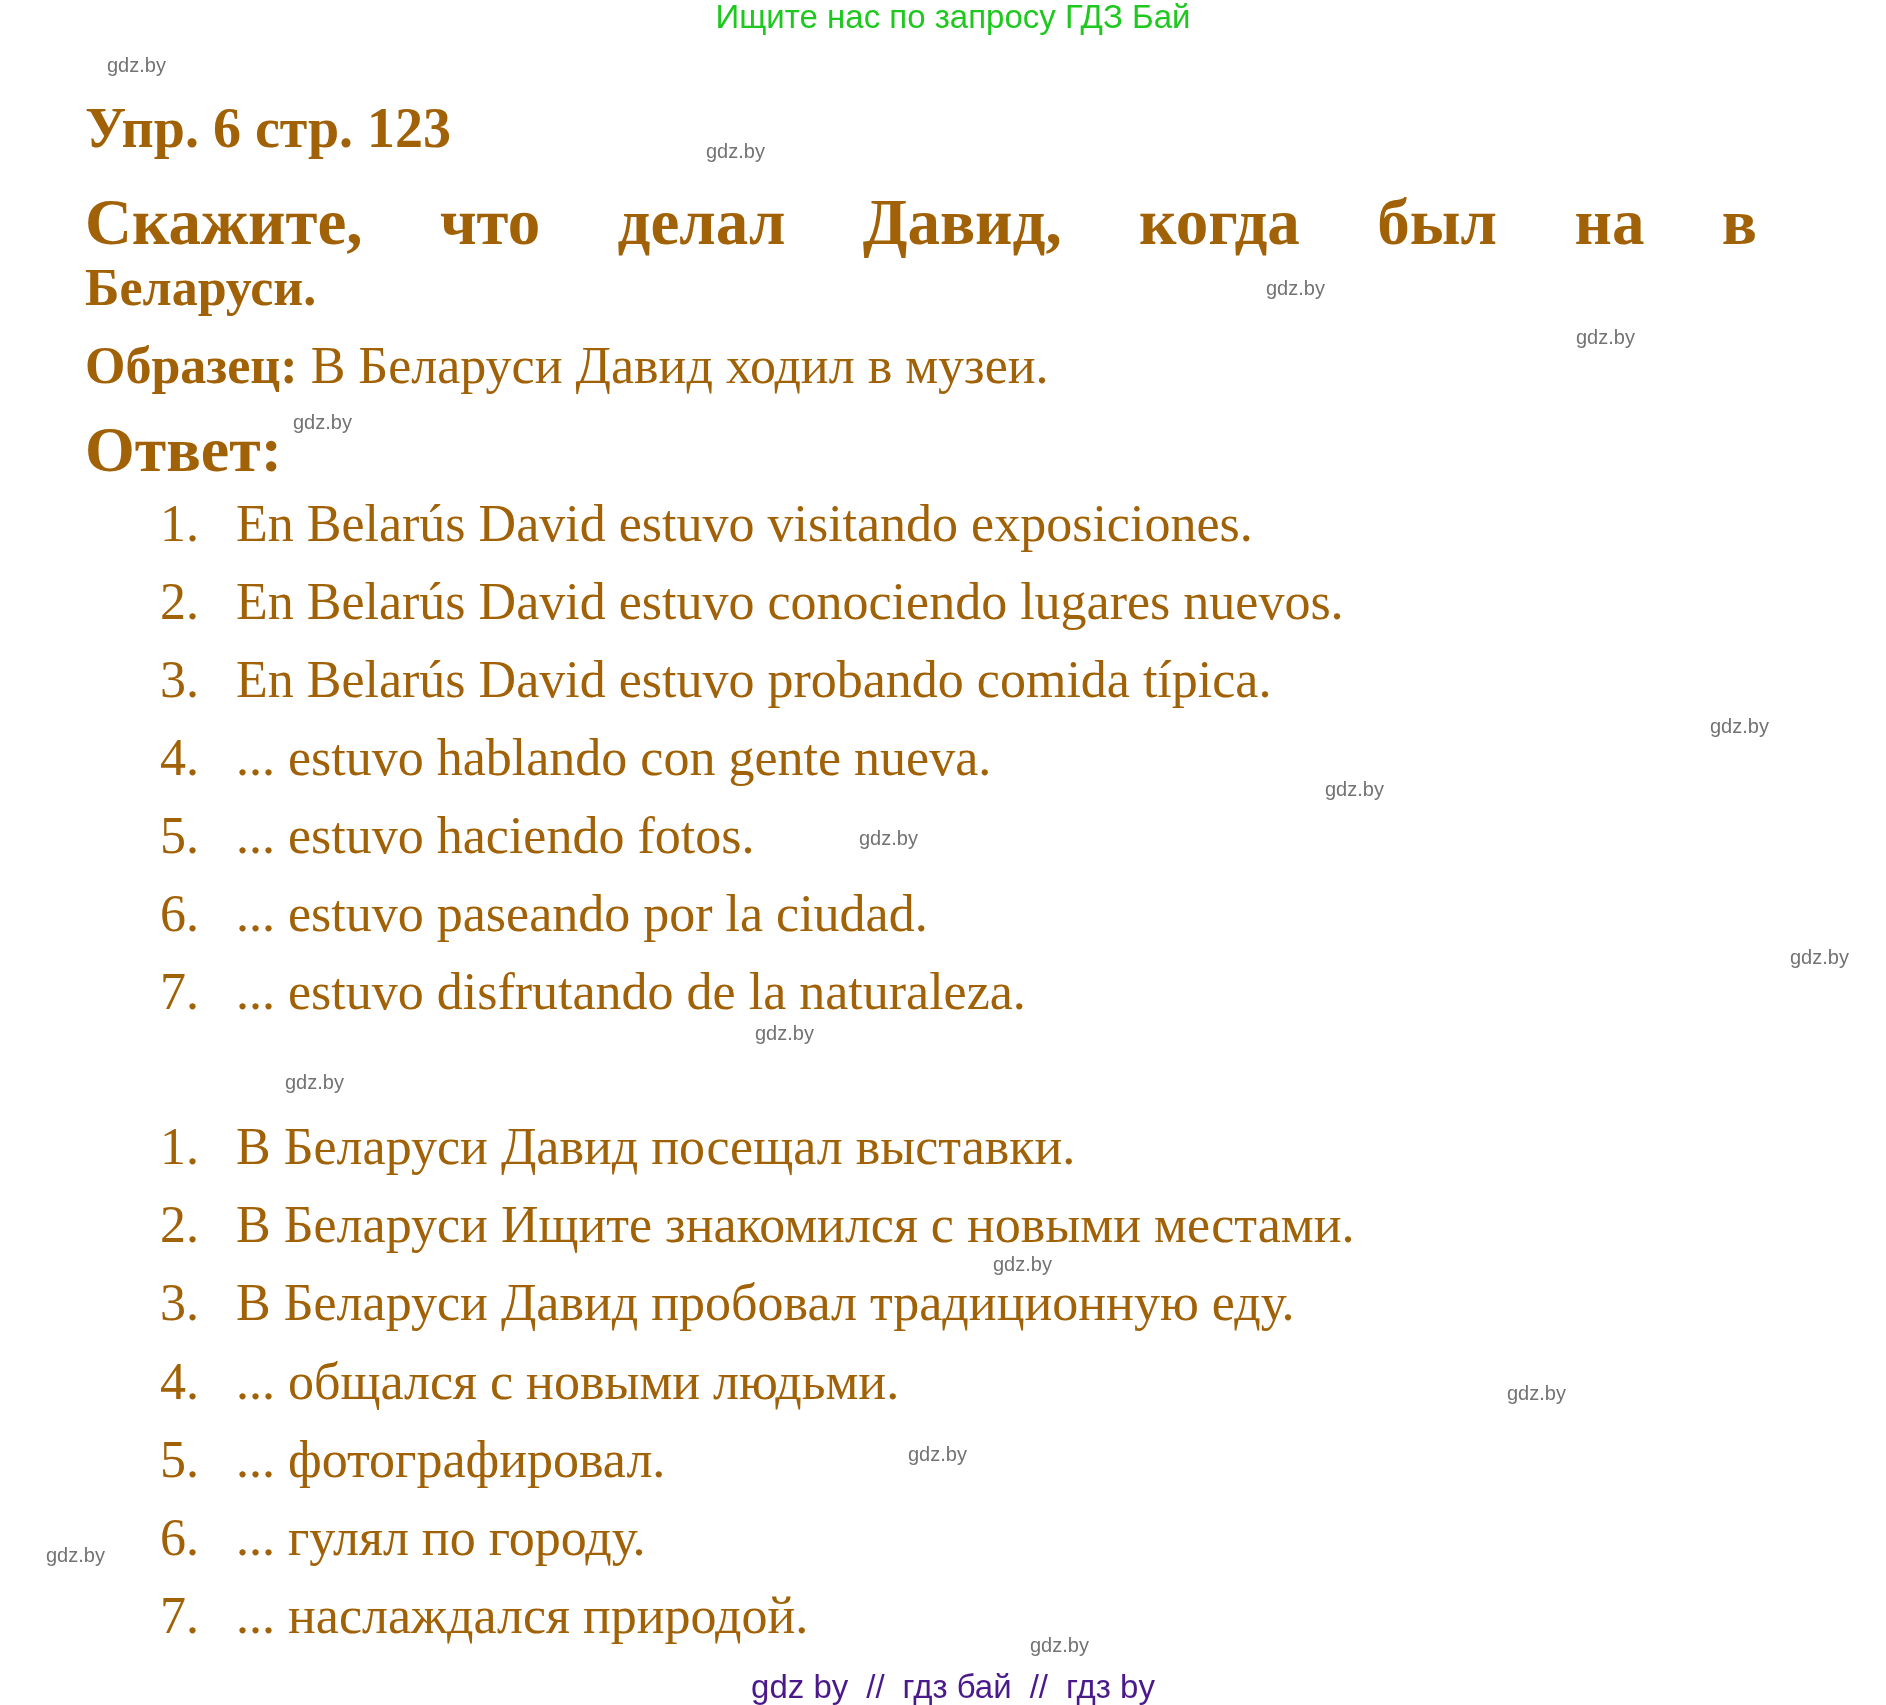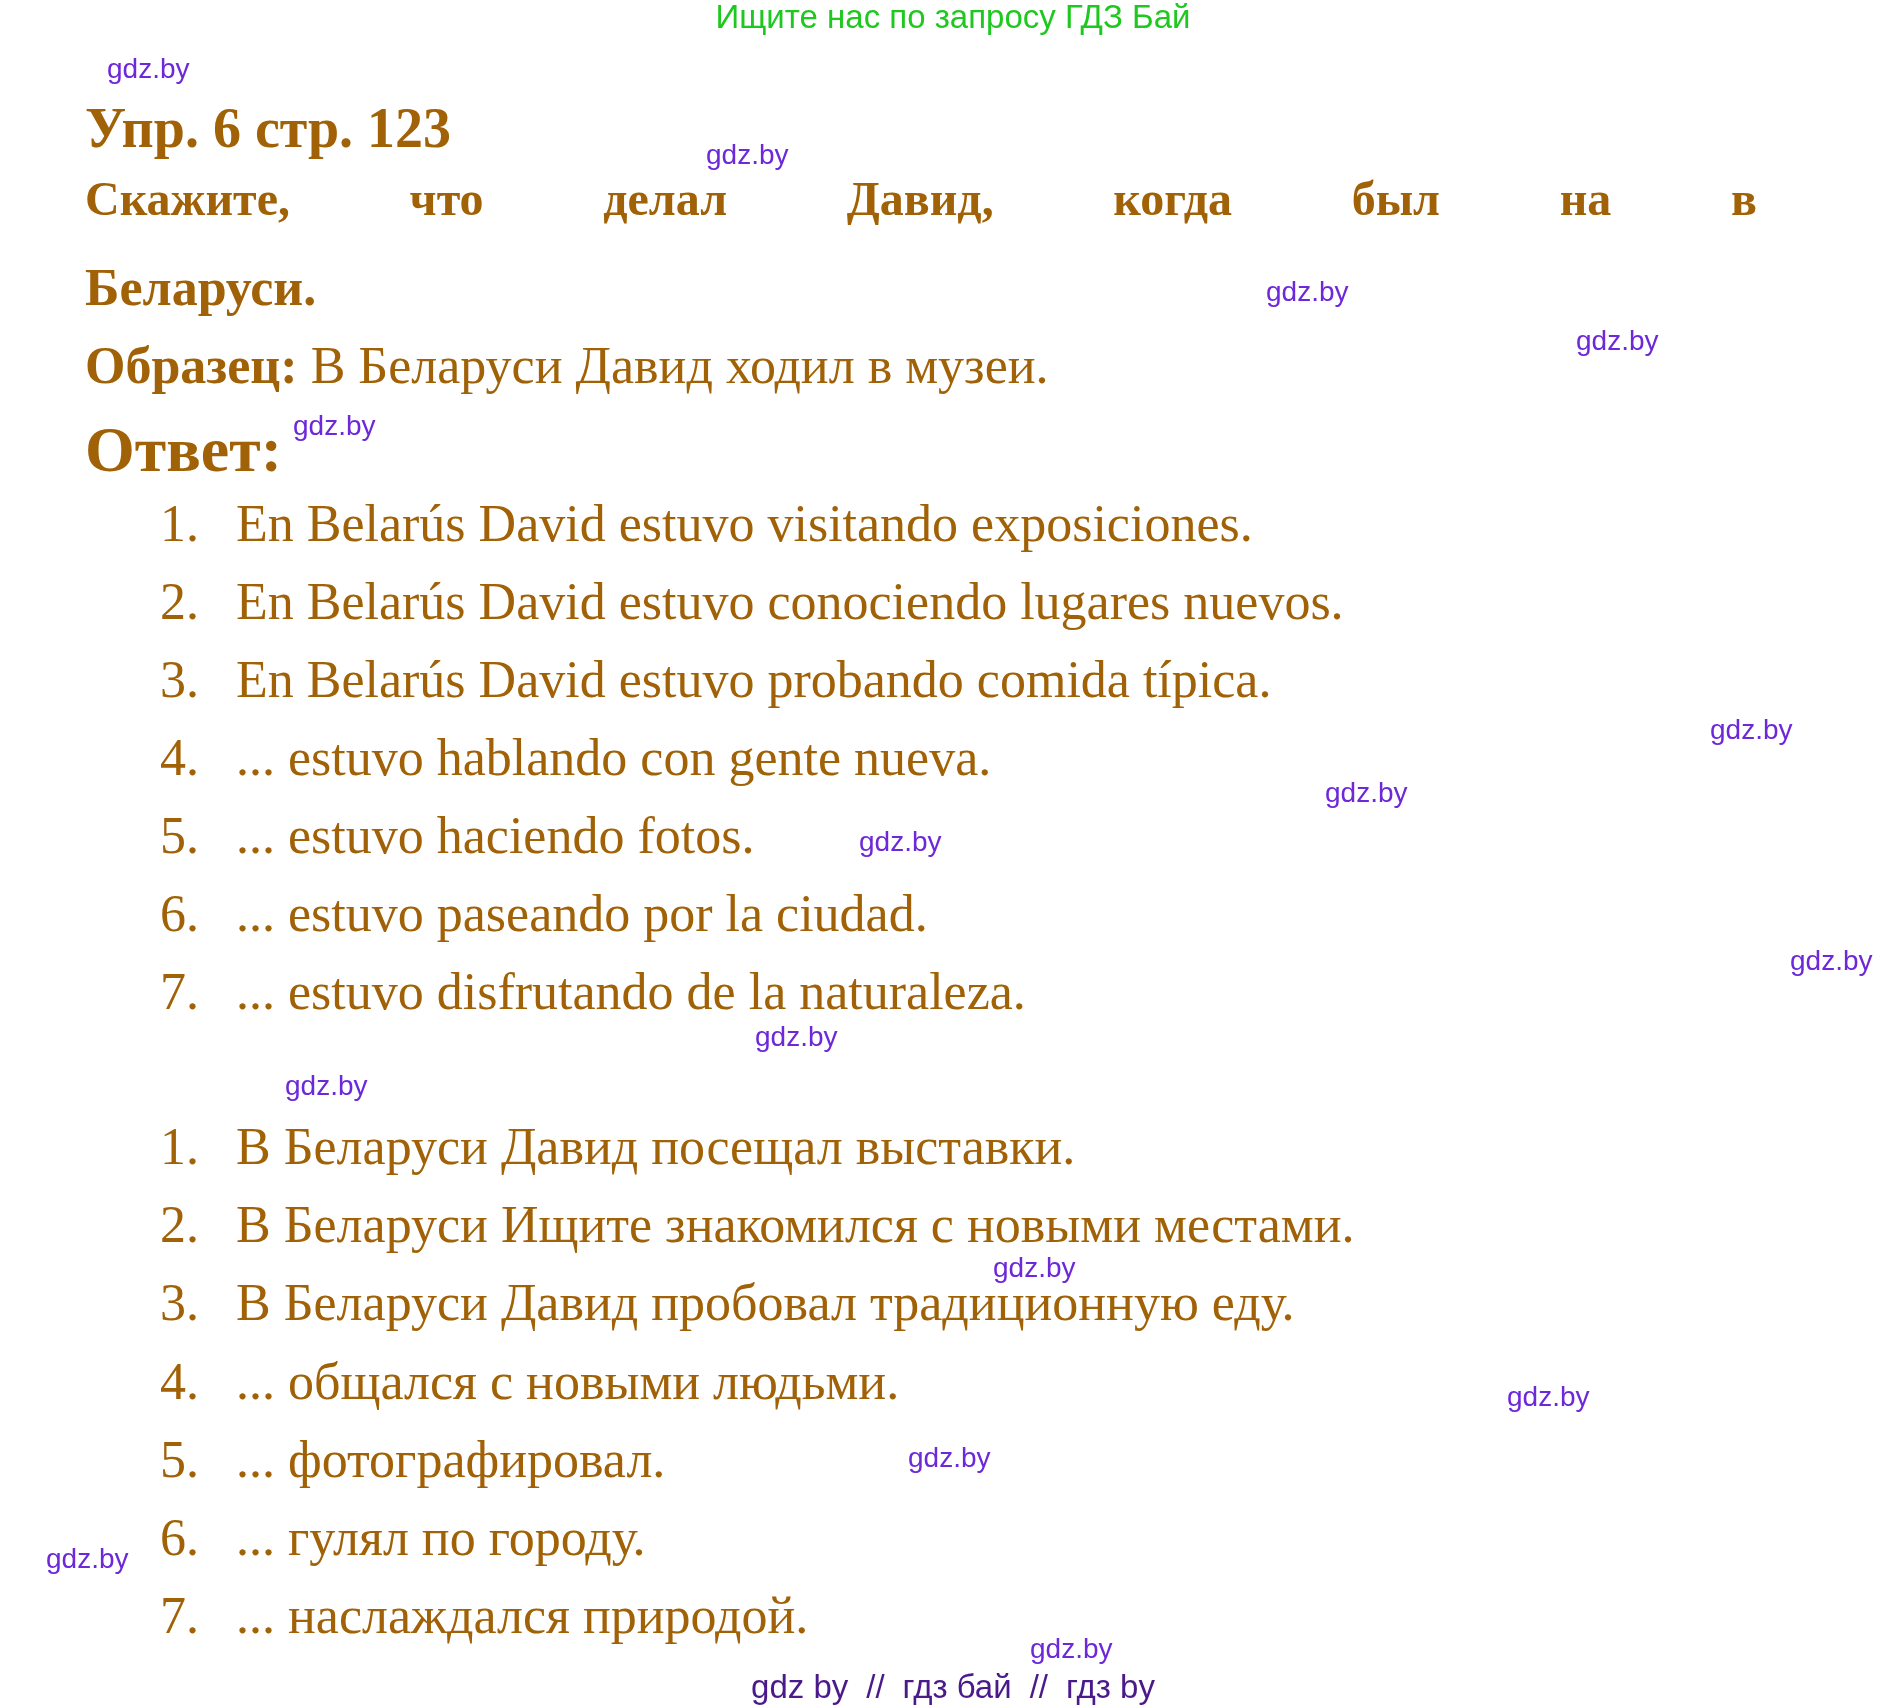--- a/index.html
+++ b/index.html
@@ -1,22 +1,22 @@
 <!DOCTYPE html>
 <html><head>
 <meta charset="utf-8">
 <style>
   html, body { margin: 0; padding: 0; background: #ffffff; }
   body { width: 1886px; height: 1705px; position: relative; overflow: hidden; }
   .abs { position: absolute; white-space: nowrap; }
   .banner { left: 0; width: 1906px; top: -2px; text-align: center; font-family: "Liberation Sans", sans-serif; font-size: 33px; color: #1ec81e; }
-  .wm { font-family: "Liberation Sans", sans-serif; font-size: 28px; color: #6d28d9; line-height: 1; }
+  .wm { font-family: "Liberation Sans", sans-serif; font-size: 20px; color: #737373; line-height: 1; }
   .serif { font-family: "Liberation Serif", serif; color: #a16207; }
   .title { left: 85px; top: 100px; font-size: 56px; font-weight: bold; line-height: 1; }
-  .heading1 { left: 85px; top: 175px; width: 1672px; font-size: 48px; font-weight: bold; line-height: 1; display: flex; justify-content: space-between; }
+  .heading1 { left: 85px; top: 190px; width: 1672px; font-size: 65px; font-weight: bold; line-height: 1; display: flex; justify-content: space-between; }
   .heading2 { left: 85px; top: 262px; font-size: 52px; font-weight: bold; line-height: 1; }
   .sample { left: 85px; top: 340px; font-size: 52px; line-height: 1; }
   .sample b { font-weight: bold; }
   .answer { left: 85px; top: 418px; font-size: 64px; font-weight: bold; line-height: 1; }
   .item { left: 160px; font-size: 52px; line-height: 1; }
   .item .num { display: inline-block; width: 76px; }
   .footer { left: 0; width: 1906px; top: 1668px; text-align: center; font-family: "Liberation Sans", sans-serif; font-size: 33px; color: #4b1a8a; }
   .footer .sep { margin: 0 18px; }
 </style>
 </head>

